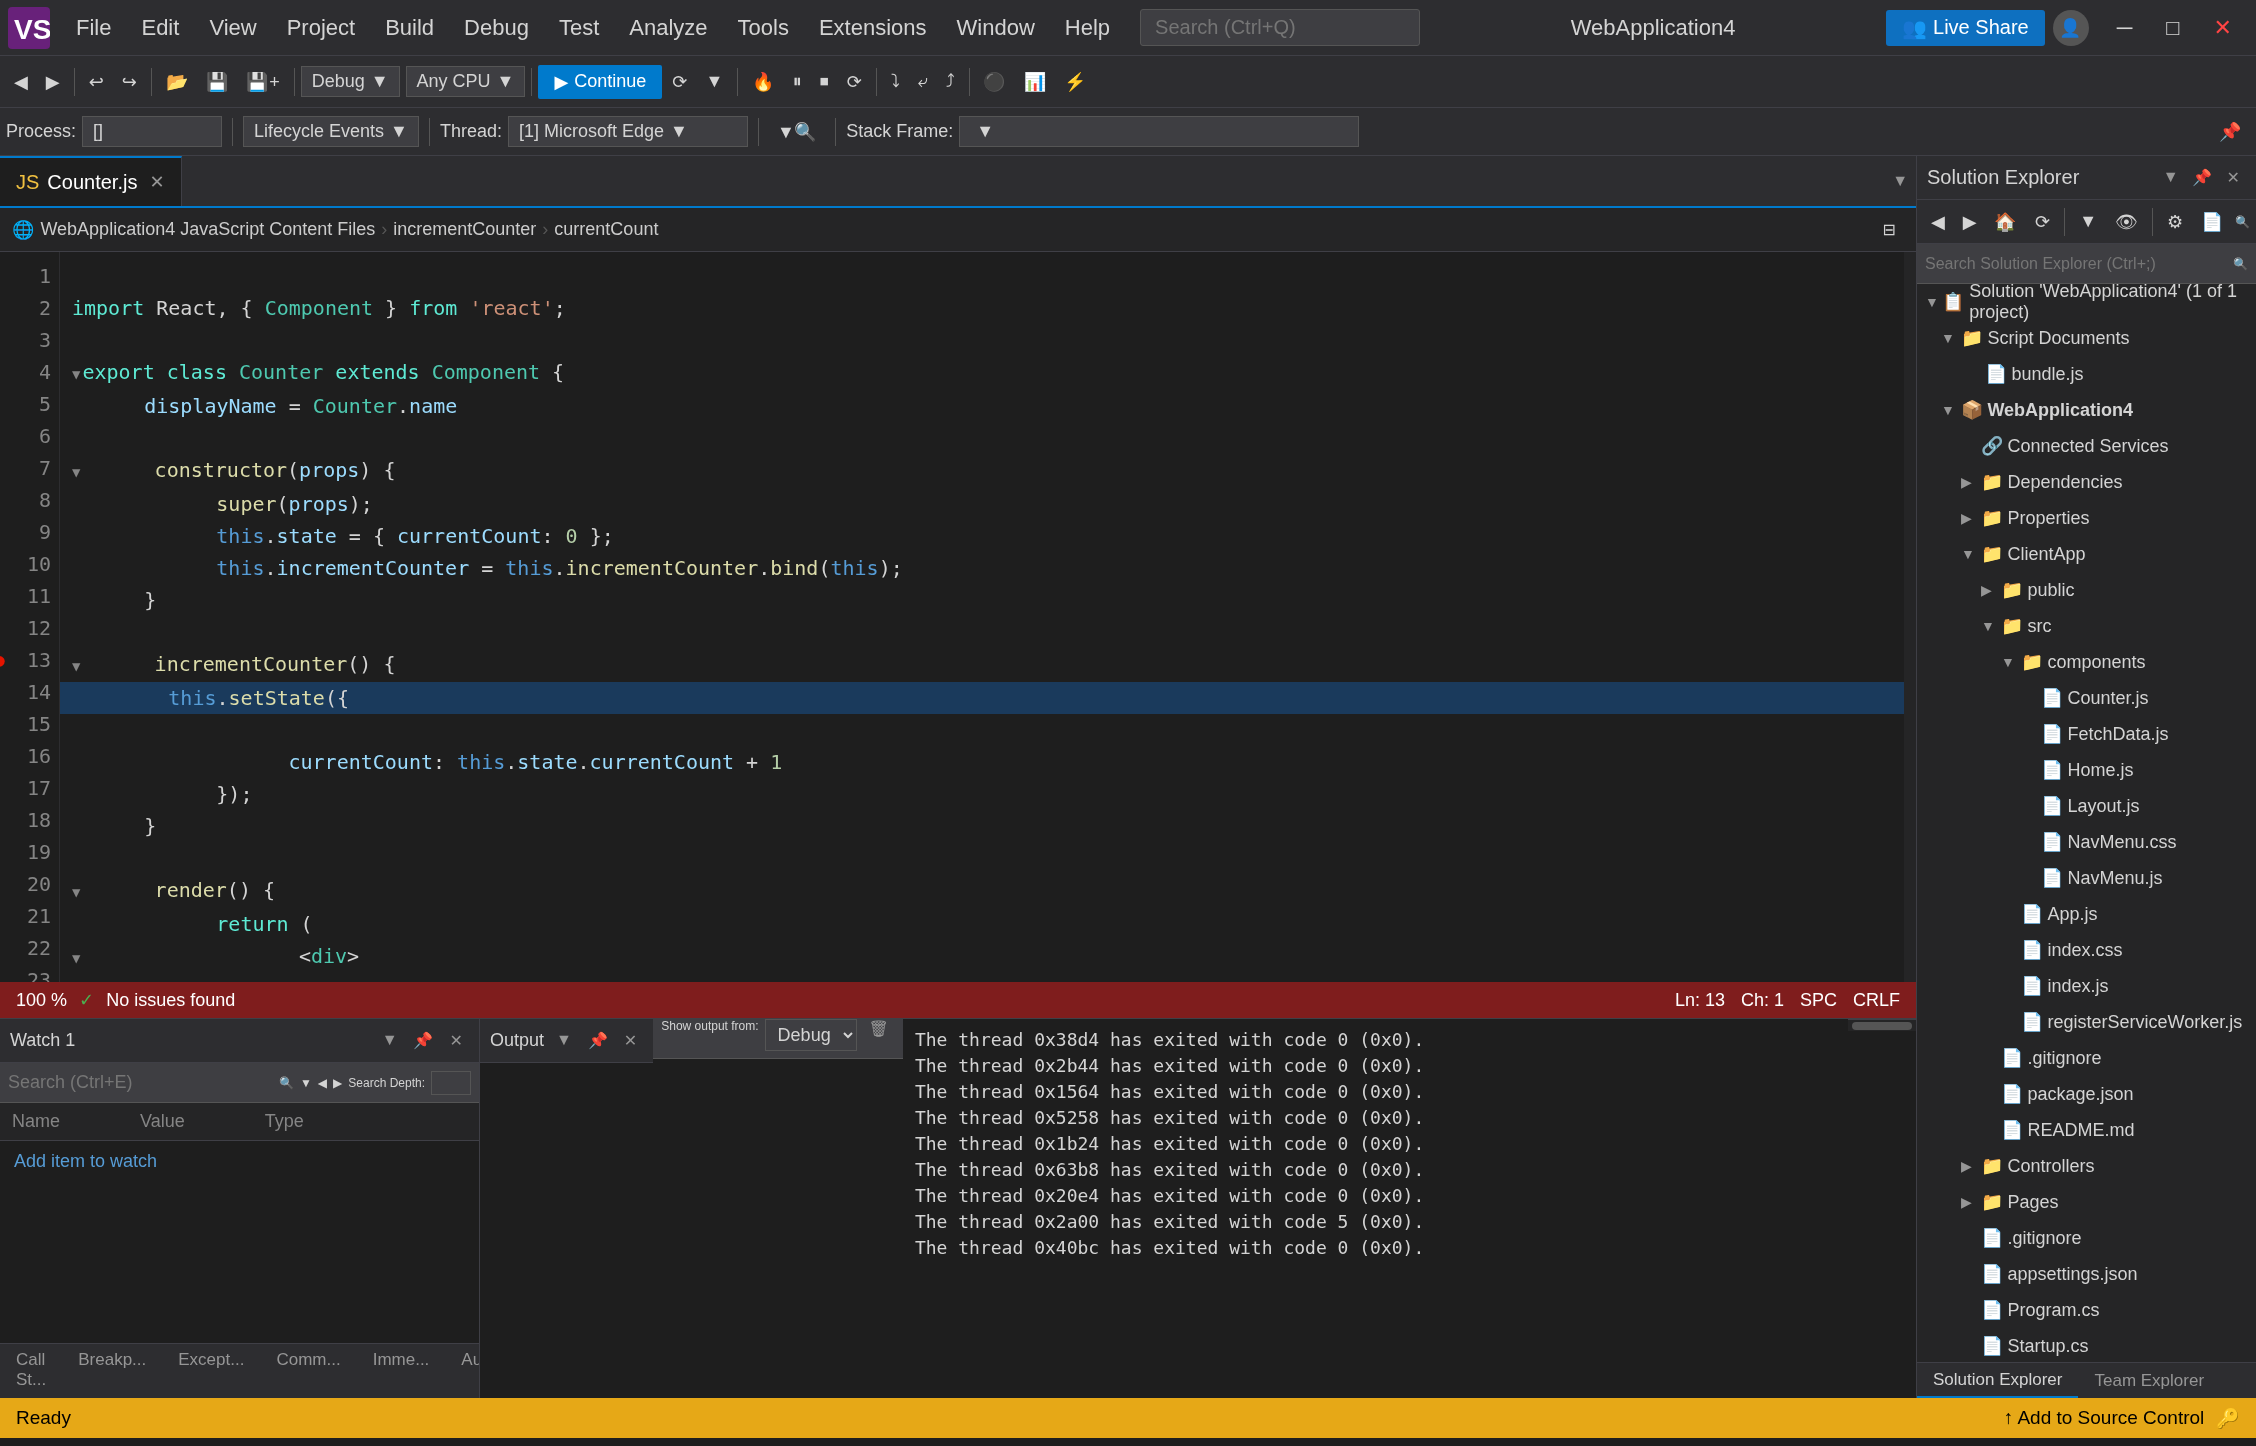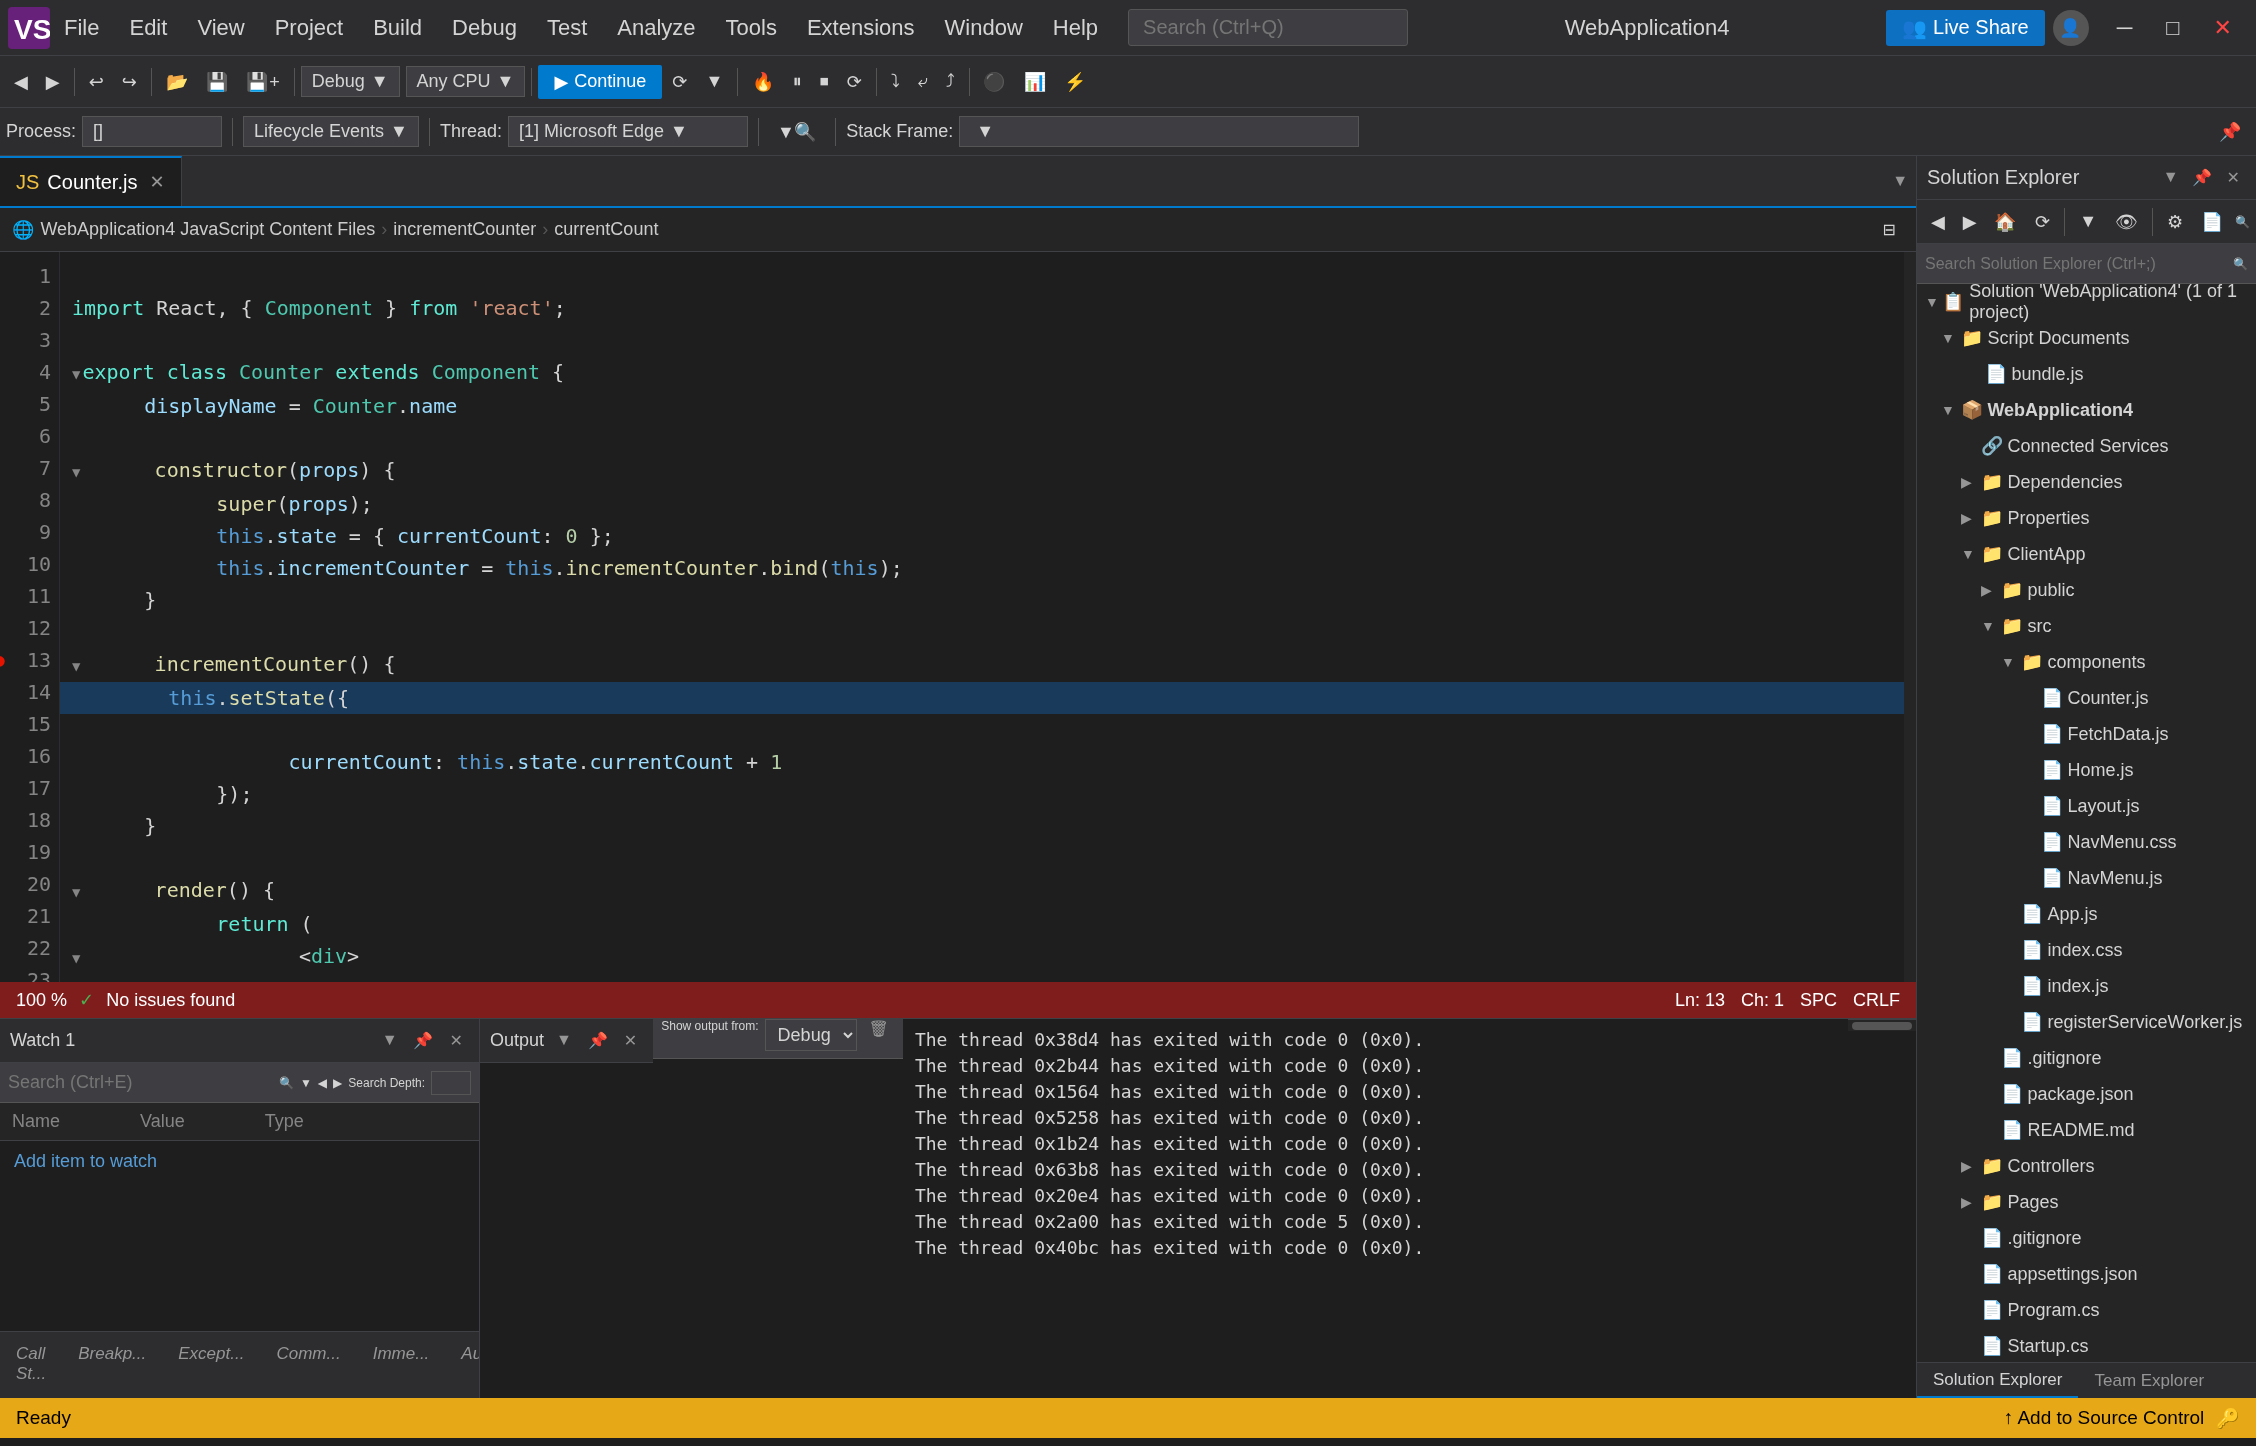--- a/index.html
+++ b/index.html
@@ -61,21 +61,21 @@
     
     #bottom-panel { display: flex; height: 380px; border-top: 1px solid #3f3f46; }
 
     
     #watch-panel { width: 480px; background: #1e1e1e; border-right: 1px solid #3f3f46; display: flex; flex-direction: column; }
     .panel-header { display: flex; align-items: center; background: #2d2d30; height: 44px; padding: 0 10px; font-size: 18px; color: #d4d4d4; border-bottom: 1px solid #3f3f46; gap: 6px; }
     .panel-header .panel-controls { margin-left: auto; display: flex; gap: 4px; }
     .panel-ctrl-btn { padding: 2px 6px; color: #969696; cursor: pointer; font-size: 16px; }
     .panel-search { display: flex; align-items: center; background: #3e3e42; height: 40px; padding: 0 8px; gap: 6px; border-bottom: 1px solid #555; }
     .panel-search input { background: transparent; border: none; color: #d4d4d4; font-size: 18px; flex: 1; outline: none; }
-    .watch-tab { padding: 12px 16px; font-size: 17px; cursor: pointer; color: #969696; border-bottom: 2px solid transparent; font-style: italic; }
+    .watch-tab { padding: 6px 16px; font-size: 17px; cursor: pointer; color: #969696; border-bottom: 2px solid transparent; }
     .watch-cols { display: flex; background: #252526; height: 38px; border-bottom: 1px solid #3f3f46; align-items: center; padding: 0 12px; font-size: 18px; color: #858585; gap: 80px; }
     .watch-body { flex: 1; padding: 10px 14px; font-size: 18px; color: #569cd6; }
 
     
     #output-panel { flex: 1; background: #1e1e1e; display: flex; flex-direction: row; }
     .output-header { display: flex; align-items: center; background: #2d2d30; height: 44px; padding: 0 10px; font-size: 18px; color: #d4d4d4; border-bottom: 1px solid #3f3f46; gap: 6px; }
     .output-source { display: flex; align-items: flex-start; background: #3e3e42; height: 40px; padding: 0 8px; gap: 6px; border-bottom: 1px solid #555; }
     .output-source select { background: #3e3e42; border: 1px solid #555; color: #d4d4d4; font-size: 18px; padding: 4px 8px; }
     .output-body { flex: 1; overflow: auto; padding: 8px 12px; font-family: 'Consolas', monospace; font-size: 18px; color: #d4d4d4; line-height: 26px; }
 
@@ -114,21 +114,21 @@
     #editor-status-bar .esr { margin-left: auto; display: flex; align-items: center; gap: 16px; }
 
     .code-block { font-family: 'Consolas', monospace; font-size: 20px; line-height: 32px; }
 
     .se-scroll { overflow-y: auto; }
   </style>
 </head>
 <body>
 
 <div id="title-bar">
-  <div style="width:42px;height:42px;margin-right:0;">
+  <div style="width:42px;height:42px;margin-right:12px;">
     <svg viewBox="0 0 42 42" width="42" height="42">
       <rect width="42" height="42" fill="#68217a" rx="4"></rect>
       <text x="6" y="32" font-size="28" fill="white" font-weight="bold">VS</text>
     </svg>
   </div>
   <div style="display:flex;gap:2px;">
     <span class="menu-item">File</span>
     <span class="menu-item">Edit</span>
     <span class="menu-item">View</span>
     <span class="menu-item">Project</span>

